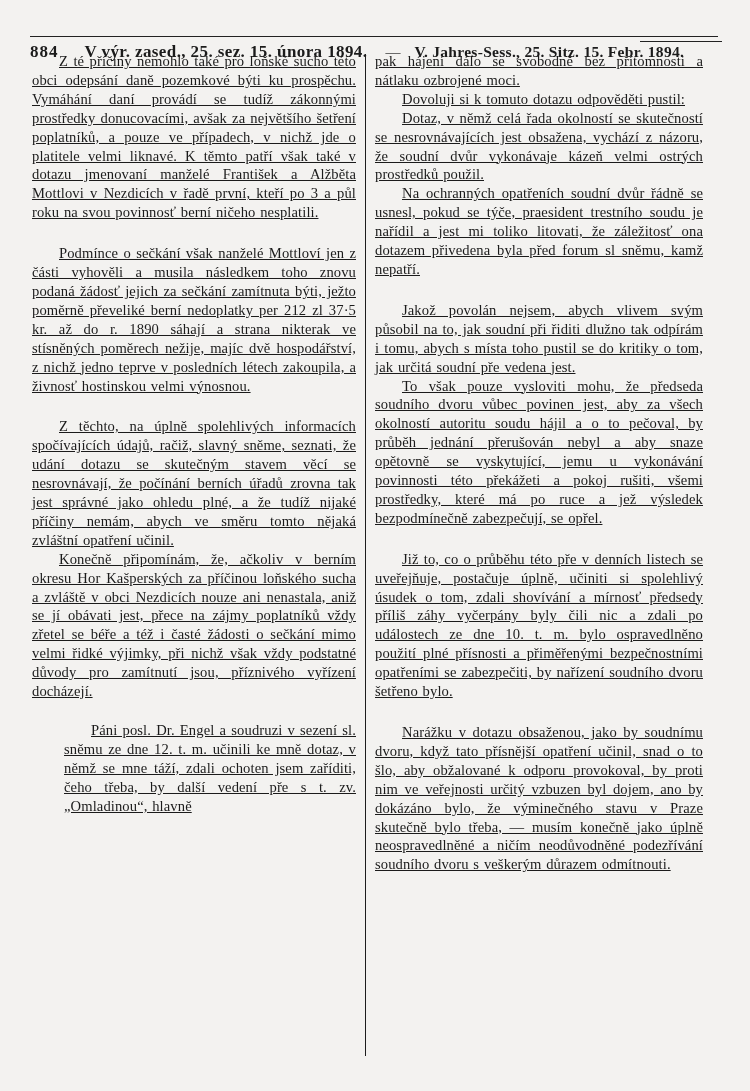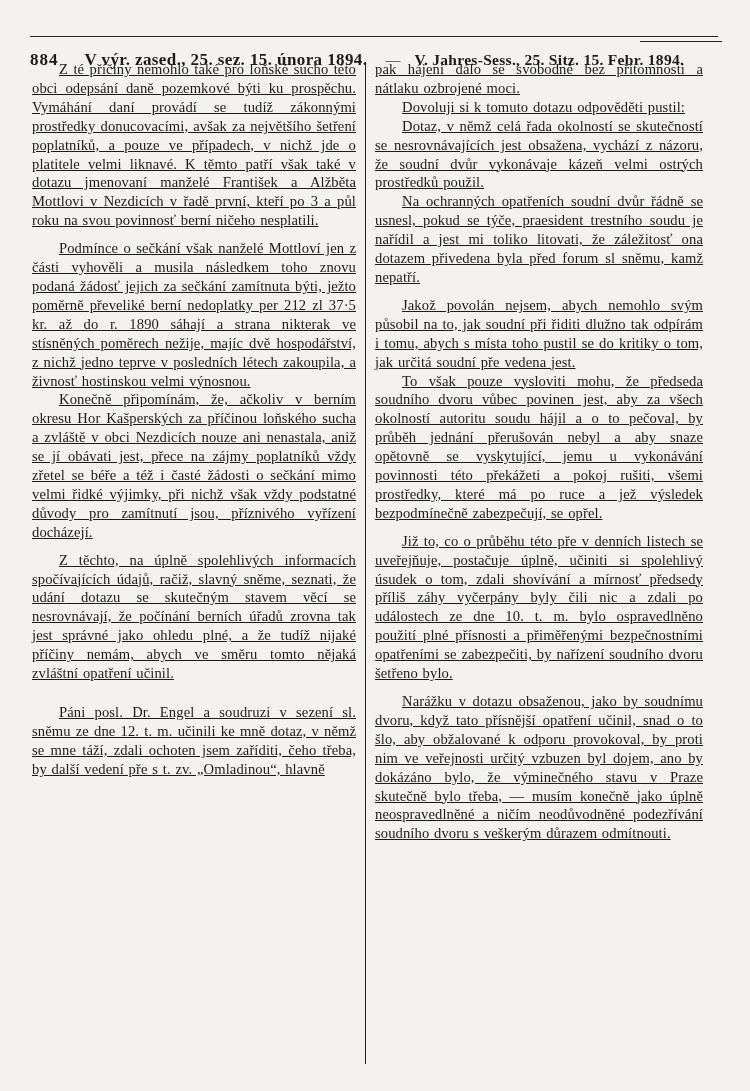--- a/index.html
+++ b/index.html
@@ -10,21 +10,21 @@
   body {
     height: 1091px;
     background: #f3f2f0;
     color: #1b1b1b;
     overflow: hidden;
   }
   .page {
     position: relative;
     width: 750px;
     height: 1091px;
-    padding: 18px 24px 0 26px;
+    padding: 10px 24px 0 26px;
   }
   
   .header {
     display: flex;
     align-items: baseline;
     white-space: nowrap;
     padding-left: 4px;
     height: 26px;
   }
   .page-number {
@@ -86,51 +86,51 @@
   .col-left  { padding: 0 9px 0 6px; }
   .col-right { padding: 0 2px 0 9px; }
   .col-divider {
     width: 0;
     border-left: 1.8px solid #1d1d1d;
     height: 1002px;
     margin-top: 2px;
   }
   .para { text-indent: 0; }
   .para.indent { text-indent: 27px; }
-  .para.gap { margin-top: 9px; }
-  .para.biggap { margin-top: 20px; }
+  .para.gap { margin-top: 22px; }
+  .para.biggap { margin-top: 20px; margin-left: 32px; }
 </style>
 </head>
 <body>
 
 <div class="page">
 
   <div class="header">
     <span class="page-number">884</span>
     <span class="session-cz">V výr. zased., 25. sez. 15. února 1894.</span>
     <span class="header-sep">—</span>
     <span class="session-de">V. Jahres-Sess., 25. Sitz. 15. Febr. 1894.</span>
   </div>
   <div class="header-rule"></div>
   <div class="header-rule-2"></div>
 
   <div class="columns">
     <div class="col col-left">
         <p class="para indent">Z té příčiny nemohlo také pro loňské sucho této obci odepsání daně pozemkové býti ku prospěchu. Vymáhání daní provádí se tudíž zákonnými prostředky donucovacími, avšak za největšího šetření poplatníků, a pouze ve případech, v nichž jde o platitele velmi liknavé. K těmto patří však také v dotazu jmenovaní manželé František a Alžběta Mottlovi v Nezdicích v řadě první, kteří po 3 a půl roku na svou povinnosť berní ničeho nesplatili.</p>
         <p class="para indent gap">Podmínce o sečkání však nanželé Mottloví jen z části vyhověli a musila následkem toho znovu podaná žádosť jejich za sečkání zamítnuta býti, ježto poměrně převeliké berní nedoplatky per 212 zl 37·5 kr. až do r. 1890 sáhají a strana nikterak ve stísněných poměrech nežije, majíc dvě hospodářství, z nichž jedno teprve v posledních létech zakoupila, a živnosť hostinskou velmi výnosnou.</p>
+        <p class="para indent gap">Z těchto, na úplně spolehlivých informacích spočívajících údajů, račiž, slavný sněme, seznati, že udání dotazu se skutečným stavem věcí se nesrovnávají, že počínání berních úřadů zrovna tak jest správné jako ohledu plné, a že tudíž nijaké příčiny nemám, abych ve směru tomto nějaká zvláštní opatření učinil.</p>
         <p class="para indent">Konečně připomínám, že, ačkoliv v berním okresu Hor Kašperských za příčinou loňského sucha a zvláště v obci Nezdicích nouze ani nenastala, aniž se jí obávati jest, přece na zájmy poplatníků vždy zřetel se béře a též i časté žádosti o sečkání mimo velmi řidké výjimky, při nichž však vždy podstatné důvody pro zamítnutí jsou, příznivého vyřízení docházejí.</p>
-        <p class="para indent gap">Z těchto, na úplně spolehlivých informacích spočívajících údajů, račiž, slavný sněme, seznati, že udání dotazu se skutečným stavem věcí se nesrovnávají, že počínání berních úřadů zrovna tak jest správné jako ohledu plné, a že tudíž nijaké příčiny nemám, abych ve směru tomto nějaká zvláštní opatření učinil.</p>
         <p class="para indent biggap">Páni posl. Dr. Engel a soudruzi v sezení sl. sněmu ze dne 12. t. m. učinili ke mně dotaz, v němž se mne táží, zdali ochoten jsem zaříditi, čeho třeba, by další vedení pře s t. zv. „Omladinou“, hlavně</p>
       </div>
     <div class="col-divider"></div>
     <div class="col col-right">
         <p class="para">pak hájení dálo se svobodně bez přítomnosti a nátlaku ozbrojené moci.</p>
         <p class="para indent">Dovoluji si k tomuto dotazu odpověděti pustil:</p>
         <p class="para indent">Dotaz, v němž celá řada okolností se skutečností se nesrovnávajících jest obsažena, vychází z názoru, že soudní dvůr vykonávaje kázeň velmi ostrých prostředků použil.</p>
         <p class="para indent">Na ochranných opatřeních soudní dvůr řádně se usnesl, pokud se týče, praesident trestního soudu je nařídil a jest mi toliko litovati, že záležitosť ona dotazem přivedena byla před forum sl sněmu, kamž nepatří.</p>
-        <p class="para indent gap">Jakož povolán nejsem, abych nemohlo svým působil na to, jak soudní při řiditi dlužno tak odpírám i tomu, abych s místa toho pustil se do kritiky o tom, jak určitá soudní pře vedena jest.</p>
+        <p class="para indent gap">Jakož povolán nejsem, abych vlivem svým působil na to, jak soudní při řiditi dlužno tak odpírám i tomu, abych s místa toho pustil se do kritiky o tom, jak určitá soudní pře vedena jest.</p>
         <p class="para indent">To však pouze vysloviti mohu, že předseda soudního dvoru vůbec povinen jest, aby za všech okolností autoritu soudu hájil a o to pečoval, by průběh jednání přerušován nebyl a aby snaze opětovně se vyskytující, jemu u vykonávání povinnosti této překážeti a pokoj rušiti, všemi prostředky, které má po ruce a jež výsledek bezpodmínečně zabezpečují, se opřel.</p>
         <p class="para indent gap">Již to, co o průběhu této pře v denních listech se uveřejňuje, postačuje úplně, učiniti si spolehlivý úsudek o tom, zdali shovívání a mírnosť předsedy příliš záhy vyčerpány byly čili nic a zdali po událostech ze dne 10. t. m. bylo ospravedlněno použití plné přísnosti a přiměřenými bezpečnostními opatřeními se zabezpečiti, by nařízení soudního dvoru šetřeno bylo.</p>
         <p class="para indent gap">Narážku v dotazu obsaženou, jako by soudnímu dvoru, když tato přísnější opatření učinil, snad o to šlo, aby obžalované k odporu provokoval, by proti nim ve veřejnosti určitý vzbuzen byl dojem, ano by dokázáno bylo, že výminečného stavu v Praze skutečně bylo třeba, — musím konečně jako úplně neospravedlněné a ničím neodůvodněné podezřívání soudního dvoru s veškerým důrazem odmítnouti.</p>
       </div>
   </div>
 
 </div>
 
 </body></html>

